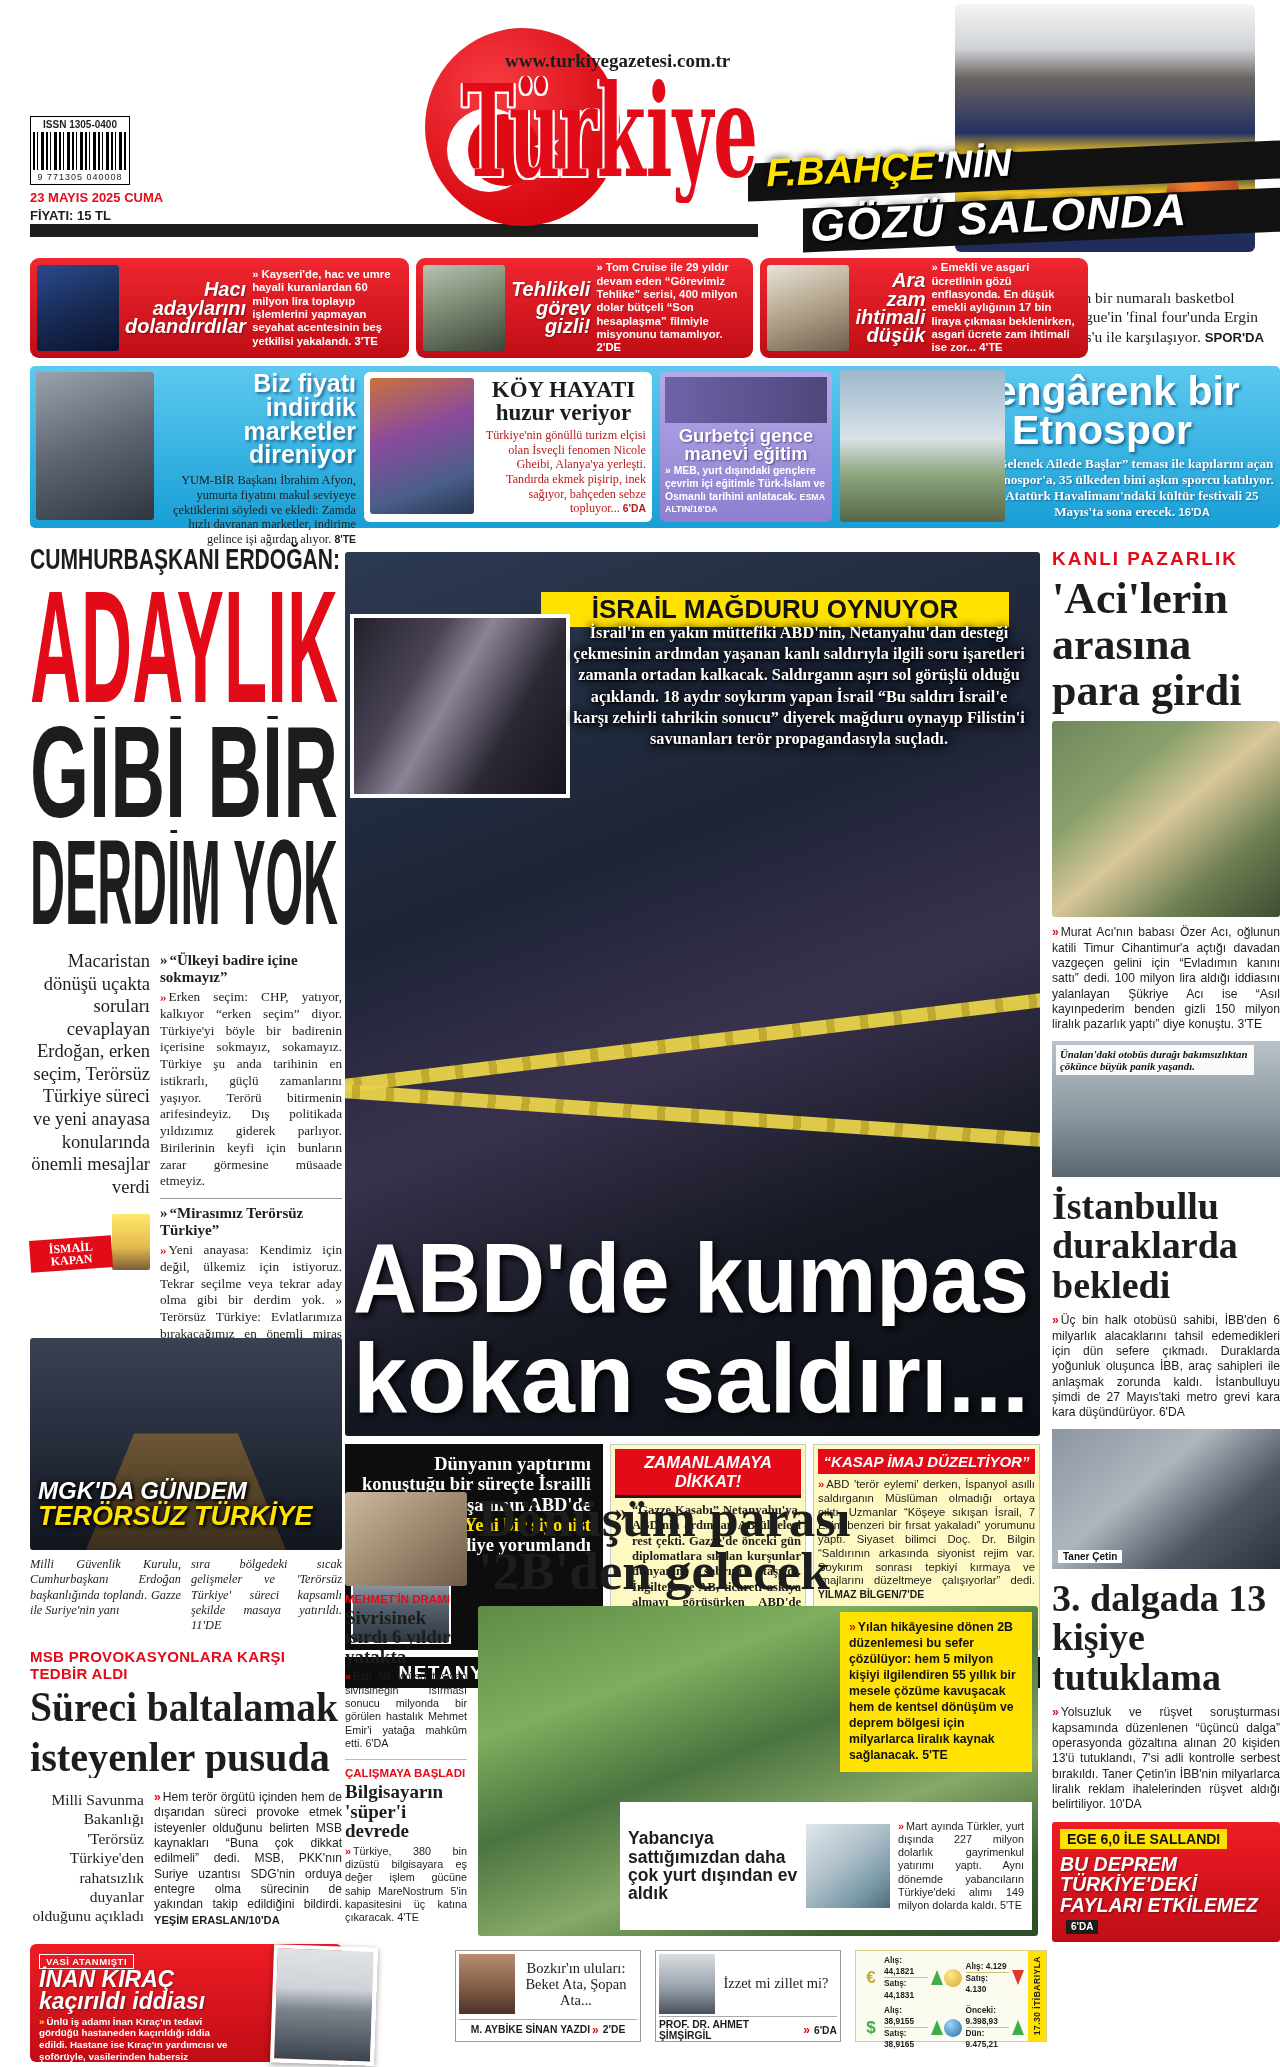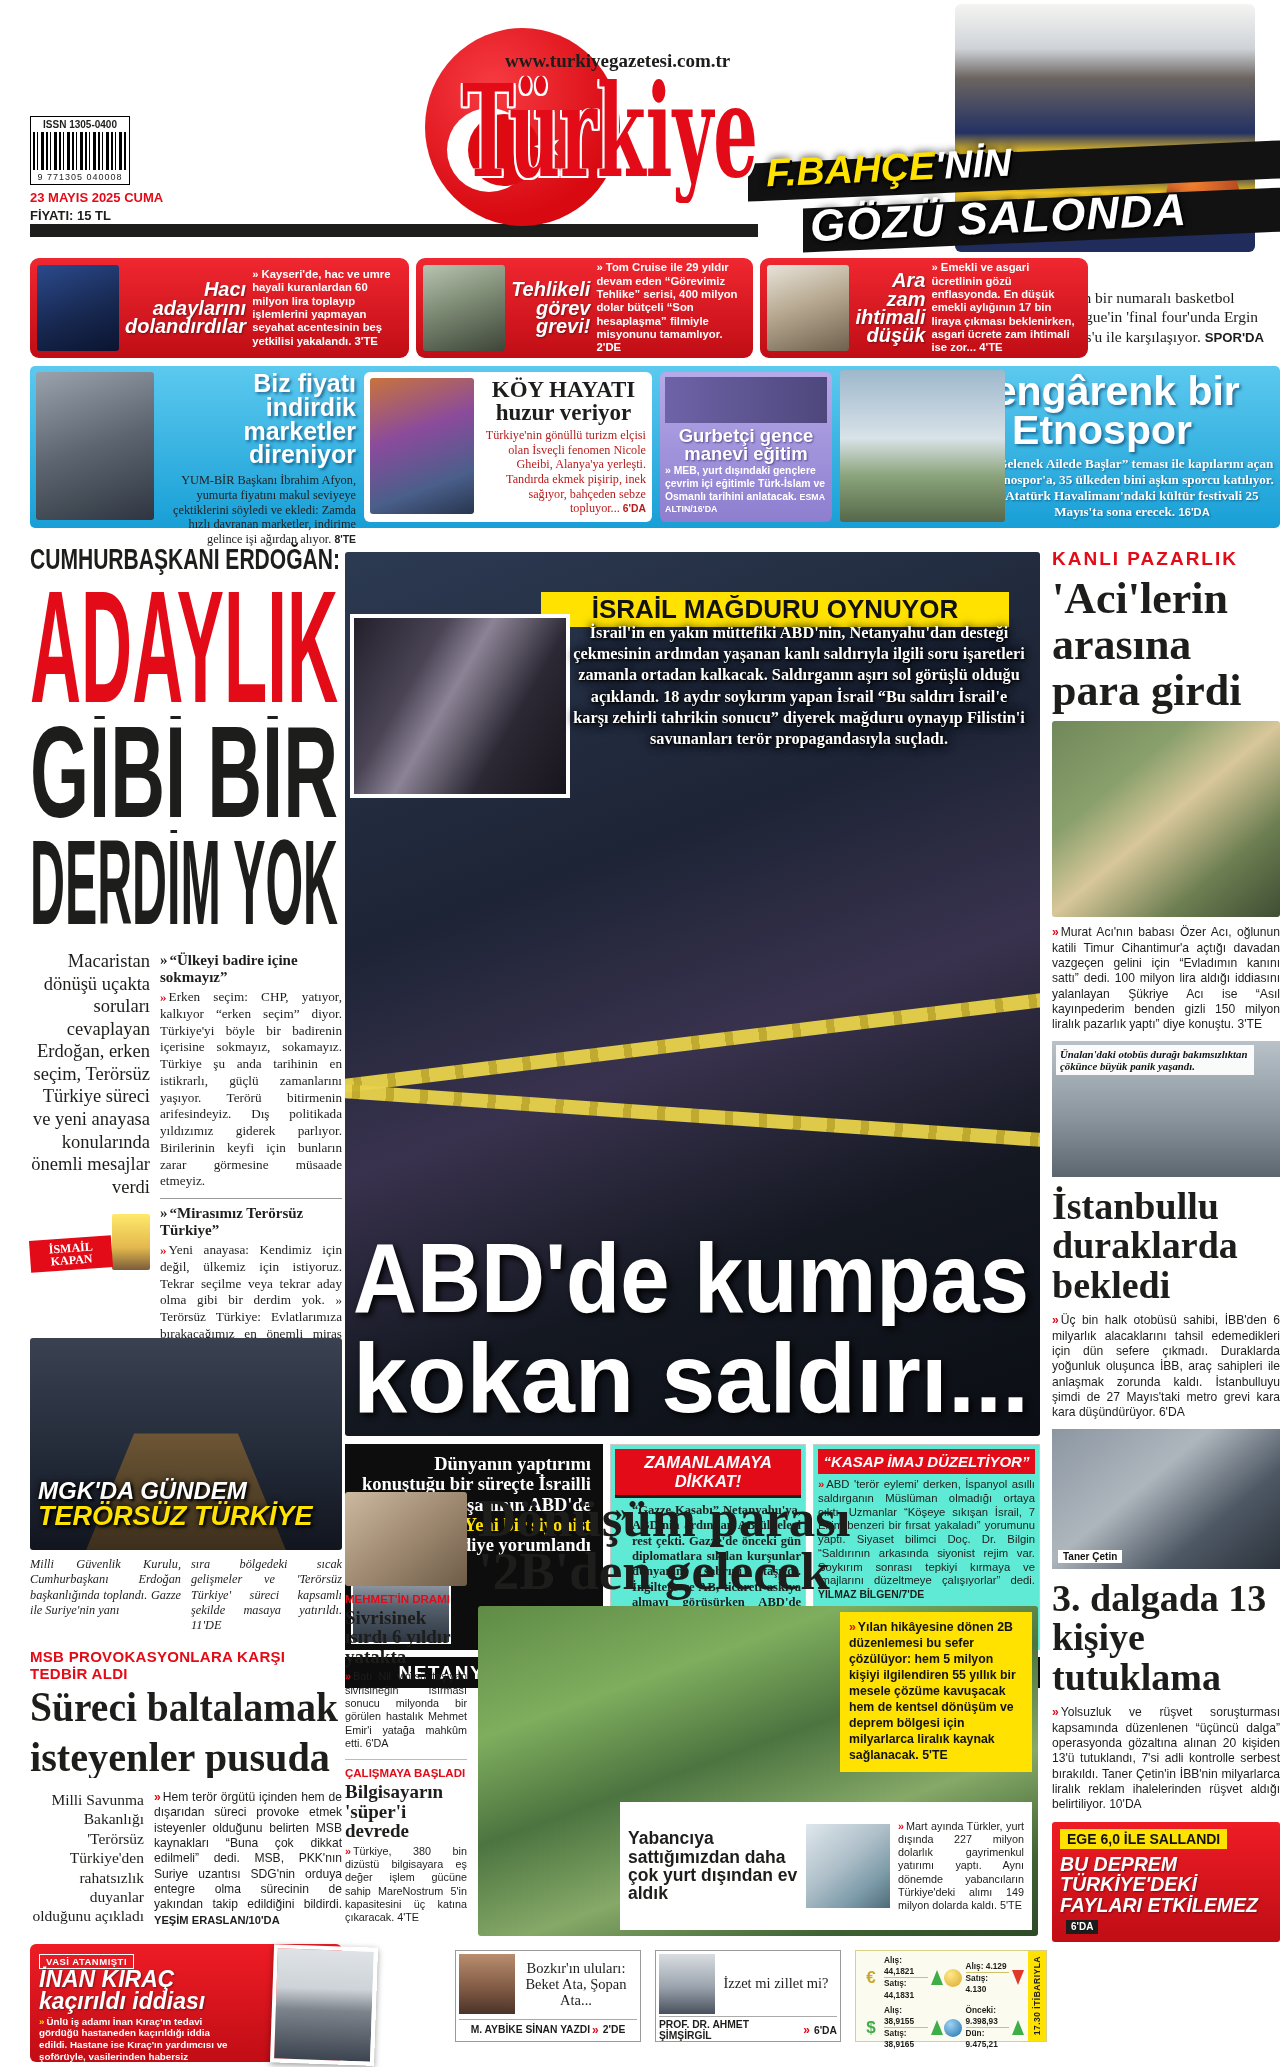--- a/index.html
+++ b/index.html
@@ -126,21 +126,21 @@
   .c-ov{position:absolute;left:228px;top:70px;width:452px;font-family:"Liberation Serif",serif;font-weight:bold;
      font-size:16.3px;line-height:1.3;color:#fff;text-align:center;
      text-shadow:1px 1px 2px #000,0 0 7px #000,0 0 12px #000;}
   .c-head{position:absolute;left:8px;bottom:6px;filter:drop-shadow(3px 3px 3px rgba(0,0,0,.95));}
   .c-row{display:flex;gap:7px;margin-top:8px;height:206px;justify-content:center;}
   .quote-box{width:258px;flex:none;background:#0d0d0d;color:#fff;position:relative;padding:10px 12px;box-sizing:border-box;}
   .quote-t{font-family:"Liberation Serif",serif;font-weight:900;font-size:18.5px;line-height:1.1;text-align:right;}
   .quote-t .hl{color:#ffe200;}
   .quote-ph{position:absolute;left:6px;bottom:6px;width:96px;height:88px;border:2px solid #fff;
      background:linear-gradient(180deg,#bfc6cd 0%,#9aa2ab 30%,#55606d 60%,#2d3642);}
-  .info-box{background:#5eead4;border:1px solid #c9c9c9;padding:4px;box-sizing:border-box;}
+  .info-box{background:#fef9c3;border:1px solid #c9c9c9;padding:4px;box-sizing:border-box;}
   .alert{width:196px;flex:none;}
   .alert-h{background:#e30b17;color:#fff;font-weight:900;font-style:italic;font-size:16.5px;text-align:center;
      padding:4px 2px;border-bottom:3px solid #1d1d1b;}
   .alert-b{display:flex;gap:4px;margin-top:5px;}
   .bigchev{font-size:26px;font-weight:900;color:#1d1d1b;line-height:.8;font-family:"Liberation Serif",serif;}
   .alert-t{font-family:"Liberation Serif",serif;font-weight:bold;font-size:12.6px;line-height:1.22;text-align:justify;}
   .kasap{flex:1;}
   .kasap-h{background:#e30b17;color:#fff;font-weight:900;font-style:italic;font-size:15px;text-align:center;padding:4px 2px;}
   .kasap-b{font-size:11.3px;line-height:1.22;text-align:justify;margin-top:4px;}
   .c-bar{margin-top:7px;height:31px;background:#0d0d0d;color:#fff;display:flex;align-items:center;
@@ -244,21 +244,21 @@
   </div>
 
   <div class="abs top-strip">
     <div class="ts-card">
       <div class="ts-photo ph" style="background:linear-gradient(160deg,#2b4a8c,#16264d 60%,#0b1430);"></div>
       <div class="ts-h">Hacı adaylarını dolandırdılar</div>
       <div class="ts-b">» Kayseri'de, hac ve umre hayali kuranlardan 60 milyon lira toplayıp işlemlerini yapmayan seyahat acentesinin beş yetkilisi yakalandı. 3'TE</div>
     </div>
     <div class="ts-card">
       <div class="ts-photo ph" style="background:linear-gradient(160deg,#b8c4b0,#7d8a74 45%,#3d4538);"></div>
-      <div class="ts-h">Tehlikeli görev grevi!</div>
+      <div class="ts-h">Tehlikeli görev gizli!</div>
       <div class="ts-b">» Tom Cruise ile 29 yıldır devam eden “Görevimiz Tehlike” serisi, 400 milyon dolar bütçeli “Son hesaplaşma” filmiyle misyonunu tamamlıyor. 2'DE</div>
     </div>
     <div class="ts-card">
       <div class="ts-photo ph" style="background:linear-gradient(160deg,#e8e3da,#b8aa92 45%,#6e604c);"></div>
       <div class="ts-h">Ara zam ihtimali düşük</div>
       <div class="ts-b">» Emekli ve asgari ücretlinin gözü enflasyonda. En düşük emekli aylığının 17 bin liraya çıkması beklenirken, asgari ücrete zam ihtimali ise zor... 4'TE</div>
     </div>
   </div>
 
   <div class="abs blue-strip">

